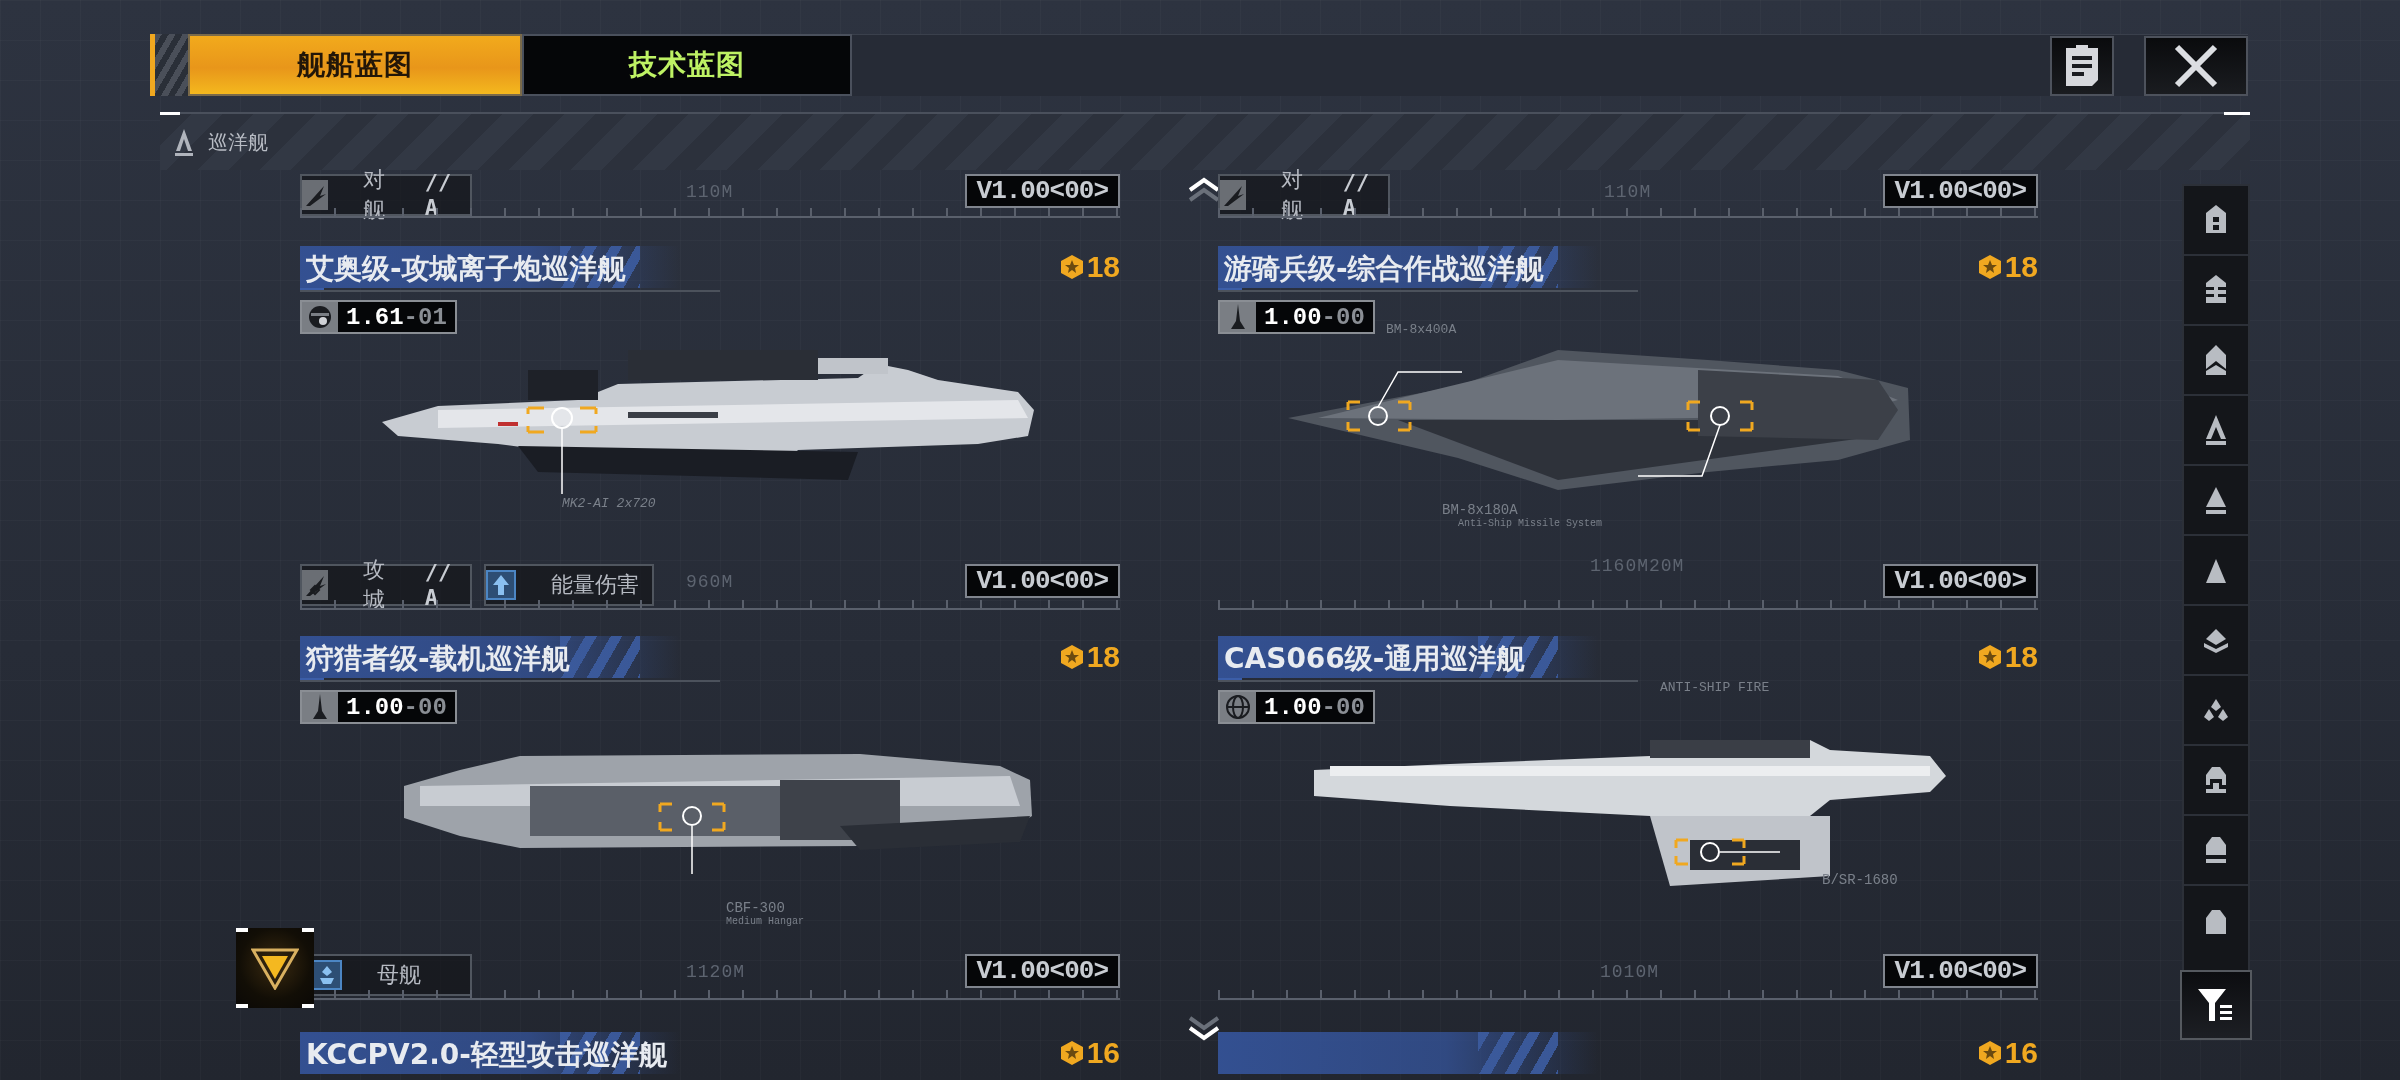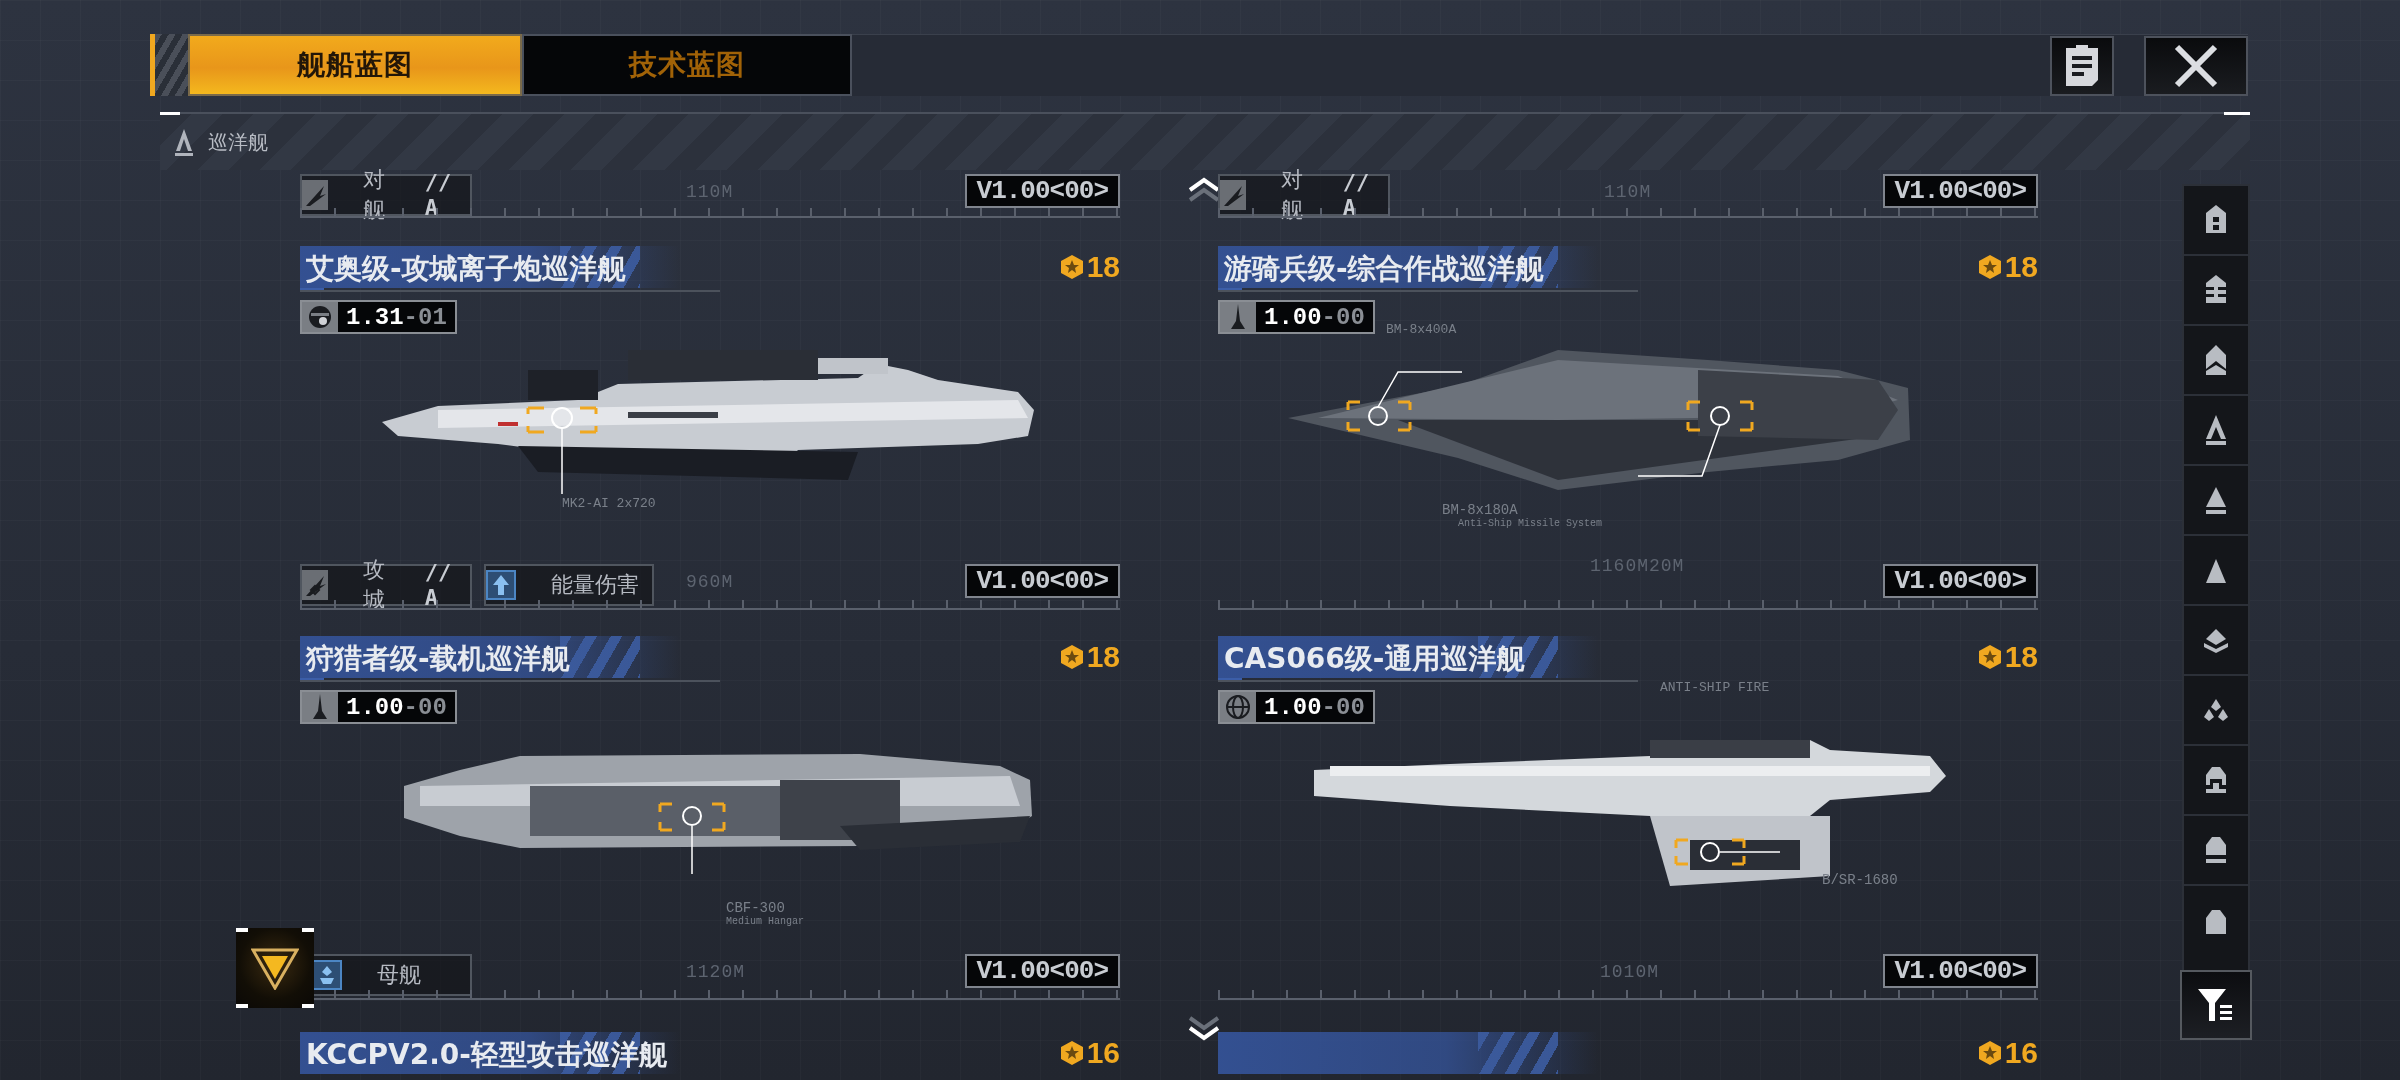--- a/index.html
+++ b/index.html
@@ -17,21 +17,21 @@
   }
   .abs { position: absolute; }
 
   
   .topbar { left: 150px; top: 34px; width: 2098px; height: 62px; background: #262b36; border-top: 1px solid #3a404c; }
   .top-stripe { left: 150px; top: 34px; width: 38px; height: 62px;
     background: repeating-linear-gradient(120deg, #4a4f59 0 6px, #2a2f38 6px 12px); border-left: 5px solid #f0a820; }
   .tab { top: 34px; height: 62px; display: flex; align-items: center; justify-content: center;
     font-size: 28px; font-weight: bold; letter-spacing: 1px; border: 2px solid #4a505c; }
   .tab-active { left: 188px; width: 334px; background: linear-gradient(180deg,#f2aa1c 0%, #e8961a 55%, #f4b81e 100%); color: #221608; border-color: #7a6a4a; }
-  .tab-inactive { left: 522px; width: 330px; background: #050608; color: #a16207; }
+  .tab-inactive { left: 522px; width: 330px; background: #050608; color: #bef264; }
   .icon-btn { top: 36px; height: 60px; background: linear-gradient(180deg,#0a0b0d,#1a1c20); border: 2px solid #4d525c; display:flex; align-items:center; justify-content:center; }
   .btn-notes { left: 2050px; width: 64px; }
   .btn-close { left: 2144px; width: 104px; }
 
   
   .cat-bar { left: 160px; top: 112px; width: 2090px; height: 58px;
     background: repeating-linear-gradient(135deg, #2c313c 0 22px, #323844 22px 44px);
     border-top: 2px solid #4a505c; display:flex; align-items:center; }
   .cat-bar .mark { position:absolute; left:0; top:-2px; width:20px; height:3px; background:#fff; }
   .cat-bar .mark-r { position:absolute; right:0; top:-2px; width:26px; height:3px; background:#fff; }
@@ -154,40 +154,40 @@
   </div>
   <div class="param" style="left:0; top:128px;">
     <span class="pico">
         <svg width="26" height="26" viewBox="0 0 26 26">
           <circle cx="13" cy="13" r="11" fill="#1a1c20"></circle>
           <rect x="4" y="9" width="18" height="3" fill="#7a7e84"></rect>
           <circle cx="16" cy="17" r="4" fill="#d0d2d6"></circle>
         </svg>
       </span>
     <span class="pval">
-        <span>1.31</span>
+        <span>1.61</span>
         <span class="dim">-</span>
         <span class="dim">01</span>
       </span>
   </div>
 
   <svg class="ship" style="left:78px; top:168px;" width="660" height="160" viewBox="0 0 660 160">
     <path d="M4 82 L60 66 L200 60 L240 44 L480 38 L500 24 L530 30 L560 40 L640 52 L656 70 L650 96 L600 104 L420 110 L400 130 L240 120 L120 104 L20 96 Z" fill="#c8ccd2"></path>
     <path d="M60 70 L640 60 L650 78 L60 88 Z" fill="#e4e6ea"></path>
     <rect x="250" y="10" width="190" height="30" fill="#2a2e36"></rect>
     <rect x="440" y="18" width="70" height="16" fill="#c0c4ca"></rect>
     <rect x="150" y="30" width="70" height="30" fill="#1e2128"></rect>
     <path d="M140 106 L480 112 L470 140 L160 132 Z" fill="#1a1d24"></path>
     <rect x="250" y="72" width="90" height="6" fill="#3a3e46"></rect>
     <rect x="120" y="82" width="20" height="4" fill="#c03030"></rect>
     <circle cx="184" cy="78" r="10" fill="none" stroke="#fff" stroke-width="2"></circle>
     <path d="M150 68 h16 m-16 0 v6 M218 68 h-16 m16 0 v6 M150 92 h16 m-16 0 v-6 M218 92 h-16 m16 0 v-6" stroke="#f0a820" stroke-width="3" fill="none"></path>
     <line x1="184" y1="88" x2="184" y2="154" stroke="#fff" stroke-width="1.5"></line>
   </svg>
-  <div class="callout" style="left:262px; top:324px;">MK2-AI 2x720</div>
+  <div class="callout" style="left:262px; top:324px;font-style:italic;">MK2-AI 2x720</div>
 
   <div class="tag" style="left:0; top:392px; width:172px;">
     <span class="ico">
         <svg width="26" height="26" viewBox="0 0 26 26">
           <path d="M4 24 L22 4 L18 14 L24 12 L8 24 Z" fill="#1a1c20"></path>
           <path d="M13 14 l4 4 -4 4 -4 -4z" fill="none" stroke="#1a1c20" stroke-width="2"></path>
         </svg>
       </span>
     <span>攻城</span>
     <span class="grade">// A</span>

